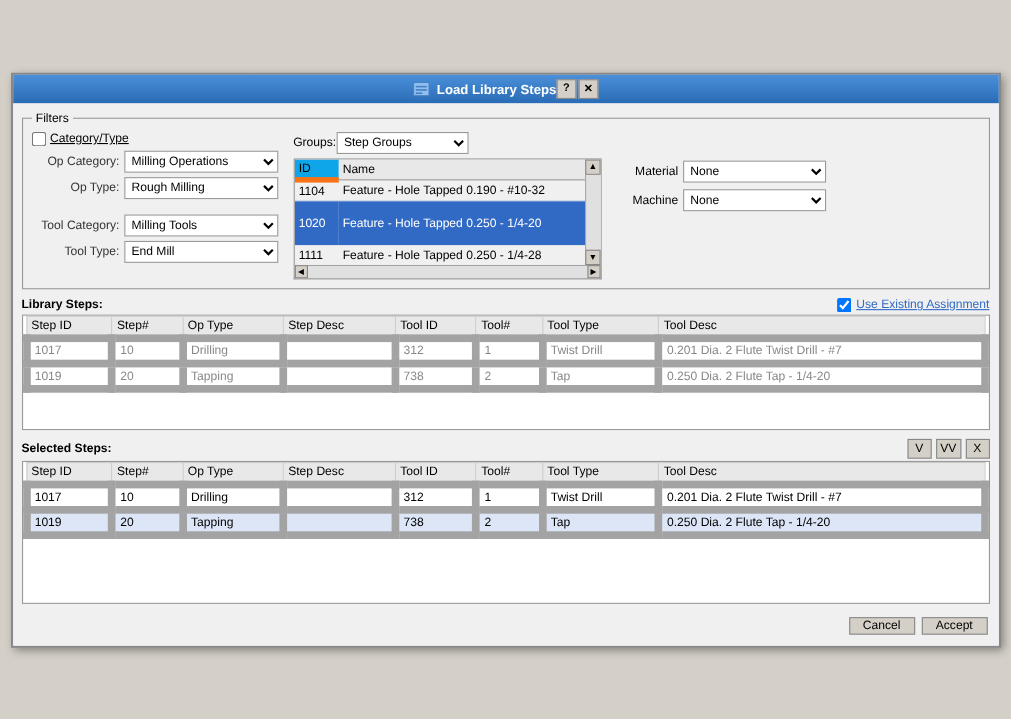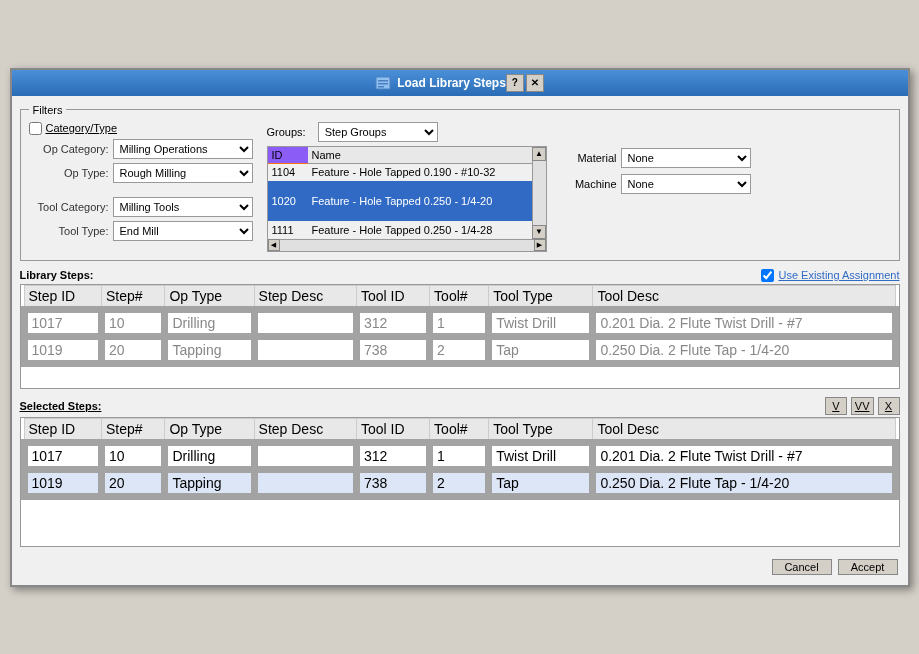--- a/index.html
+++ b/index.html
@@ -110,21 +110,21 @@
     }
     .select-sm { width: 140px; }
     .filters-center {
       display: flex;
       flex-direction: column;
       gap: 4px;
     }
     .groups-row {
       display: flex;
       align-items: center;
-      gap: 12px;
+      gap: 0;
     }
     .group-label { font-size: 11px; }
     .filters-right {
       display: flex;
       flex-direction: column;
       gap: 6px;
       margin-left: 10px;
     }
     .material-row, .machine-row {
       display: flex;
@@ -153,21 +153,21 @@
     }
     .steps-table-container {
       border: 1px solid #999;
       background: white;
       height: 105px;
       overflow: hidden;
     }
     table.data-table {
       width: 100%;
       border-collapse: collapse;
-      font-size: 14px;
+      font-size: 11px;
     }
     table.data-table th {
       background: #e8e8e8;
       border: 1px solid #ccc;
       padding: 2px 4px;
       text-align: left;
       font-weight: normal;
     }
     table.data-table td {
       border: 7px solid #a3a3a3;
@@ -175,21 +175,20 @@
       color: #888;
     }
     .selected-steps-area {
       margin-bottom: 8px;
     }
     .selected-steps-header {
       display: flex;
       align-items: center;
       gap: 4px;
       margin-bottom: 2px;
-      text-decoration: underline;
     }
     .mini-btn {
       height: 18px;
       min-width: 22px;
       border: 1px solid #888;
       background: #d4d0c8;
       font-size: 11px;
       cursor: pointer;
       display: flex;
       align-items: center;
@@ -313,21 +312,21 @@
             <select style="width:120px; height:20px; font-size:11px; border:1px solid #999;">
               <option>Step Groups</option>
             </select>
           </div>
           <div class="groups-scroll-wrapper">
             <div style="display:flex; border:1px solid #999;">
               <div class="groups-list-inner">
                 <table style="width:100%; border-collapse:collapse;">
                   <thead>
                     <tr>
-                      <th style="background:#8b5cf6; border-bottom:1px solid #f97316; padding:2px 4px; text-align:left; font-size:11px; font-weight:normal; width:40px;margin-left:40px;">ID</th>
+                      <th style="background:#0ea5e9; border-bottom:5px solid #f97316; padding:2px 4px; text-align:left; font-size:11px; font-weight:normal; width:40px;margin-left:40px;">ID</th>
                       <th style="background:#e8e8e8; border-bottom:1px solid #999; padding:2px 4px; text-align:left; font-size:11px; font-weight:normal;">Name</th>
                     </tr>
                   </thead>
                   <tbody>
                     <tr style="cursor:pointer;">
                       <td style="padding:2px 4px; font-size:11px; border-bottom:1px solid #eee;">1104</td>
                       <td style="padding:2px 4px; font-size:11px; border-bottom:1px solid #eee;">Feature - Hole Tapped 0.190 - #10-32</td>
                     </tr>
                     <tr style="background:#316ac5; cursor:pointer;">
                       <td style="padding:14px 4px; font-size:11px; color:white; border-bottom:1px solid #eee;">1020</td>

